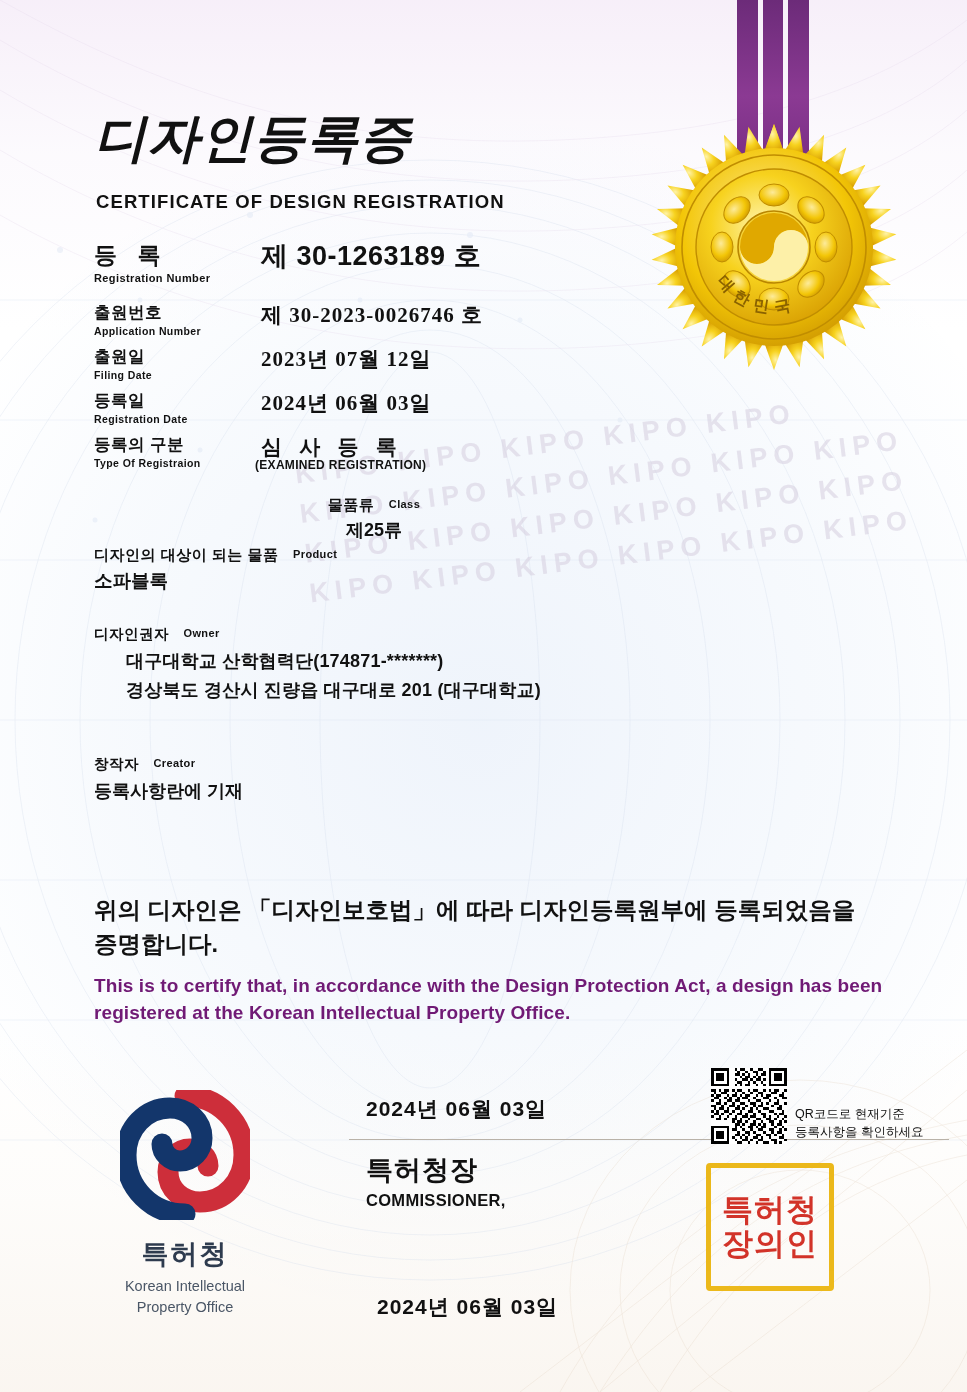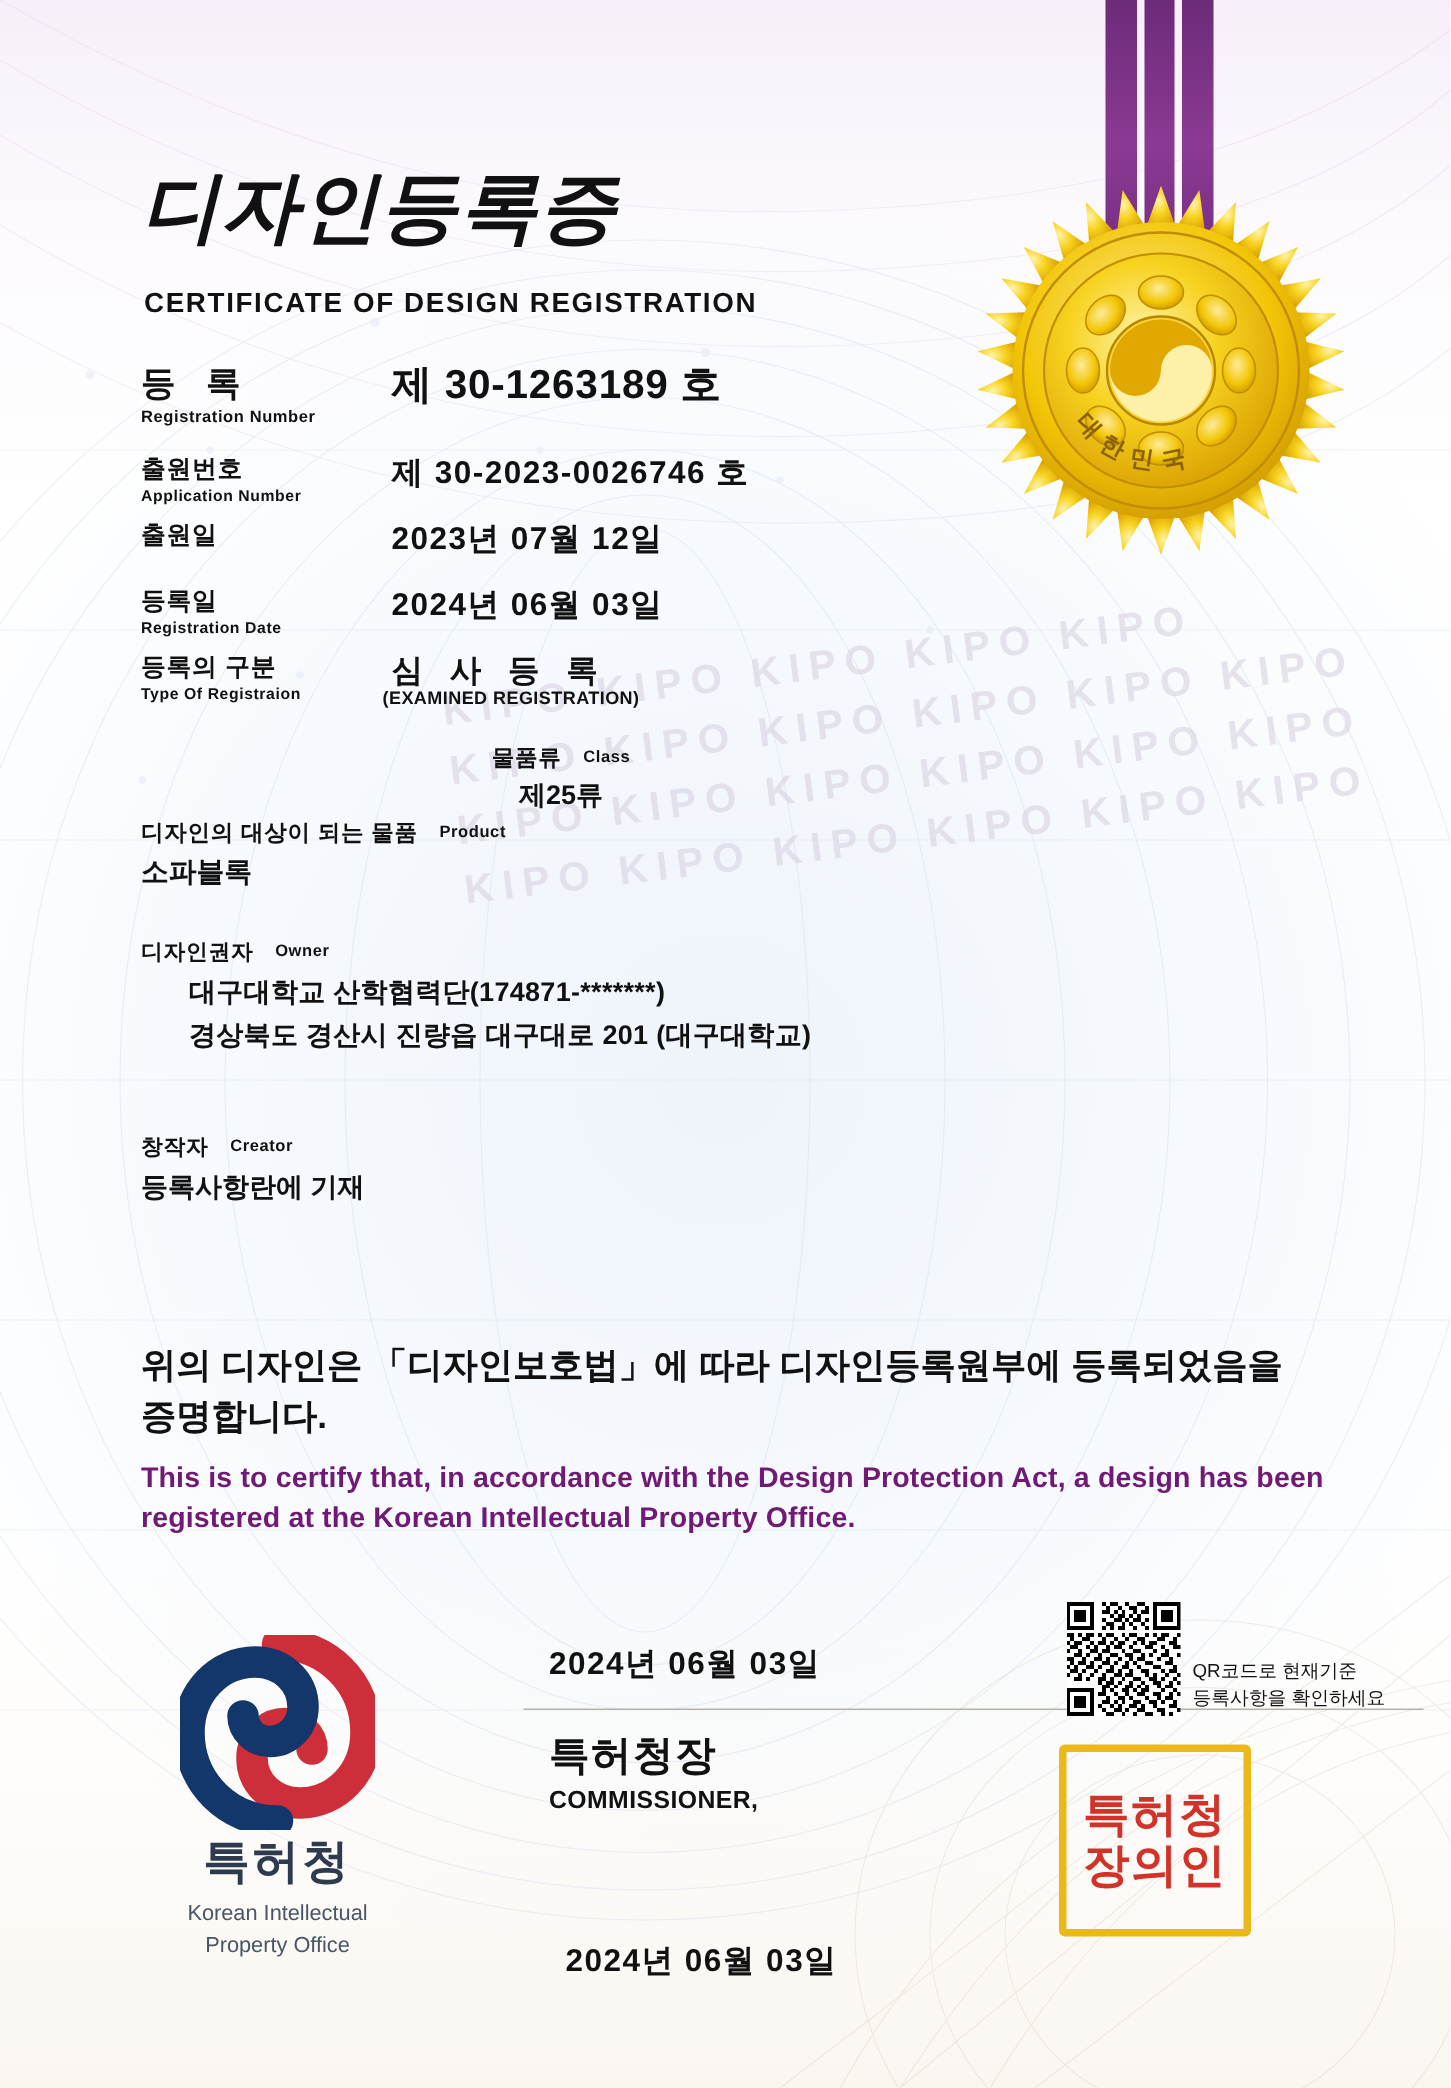--- a/index.html
+++ b/index.html
@@ -151,20 +151,21 @@
   .f-row .lbl-ko { font-size: 16.5px; }
   .f-row .lbl-en { font-size: 10.5px; }
   .f-val {
     position: absolute;
     left: 167px;
     top: -1px;
     font-size: 21px;
     font-weight: bold;
     letter-spacing: 1px;
     color: #111;
+    font-family: Liberation Serif, serif;
   }
   .f-val.spaced { letter-spacing: 6px; }
   .f-val-sub {
     position: absolute;
     left: 161px;
     top: 24px;
     font-size: 12px;
     font-weight: bold;
     letter-spacing: 0.3px;
     color: #111;
@@ -242,25 +243,25 @@
   
   .kipo-logo {
     position: absolute;
     left: 96px;
     top: 1090px;
     width: 178px;
     text-align: center;
   }
   .kipo-mark { width: 130px; height: 130px; margin: 0 auto; display: block; }
   .kipo-ko {
-    font-size: 31px;
+    font-size: 27px;
     font-weight: bold;
     color: #2e3b4e;
     letter-spacing: 2px;
-    margin-top: 0;
+    margin-top: 16px;
     text-align: center;
   }
   .kipo-en {
     font-size: 14.5px;
     color: #4a5666;
     line-height: 21px;
     margin-top: 4px;
   }
 
   .date-top {
@@ -503,20 +504,21 @@
   </div>
 
   <div class="row f-row">
     <div class="lbl-ko">출원번호</div>
     <div class="lbl-en">Application  Number</div>
     <div class="f-val">제 30-2023-0026746 호</div>
   </div>
 
   <div class="row f-row">
     <div class="lbl-ko">출원일</div>
+    <div class="lbl-en">Filing  Date</div>
     <div class="f-val">2023년 07월 12일</div>
   </div>
 
   <div class="row f-row">
     <div class="lbl-ko">등록일</div>
     <div class="lbl-en">Registration  Date</div>
     <div class="f-val">2024년 06월 03일</div>
   </div>
 
   <div class="row f-row" style="height:48px">

